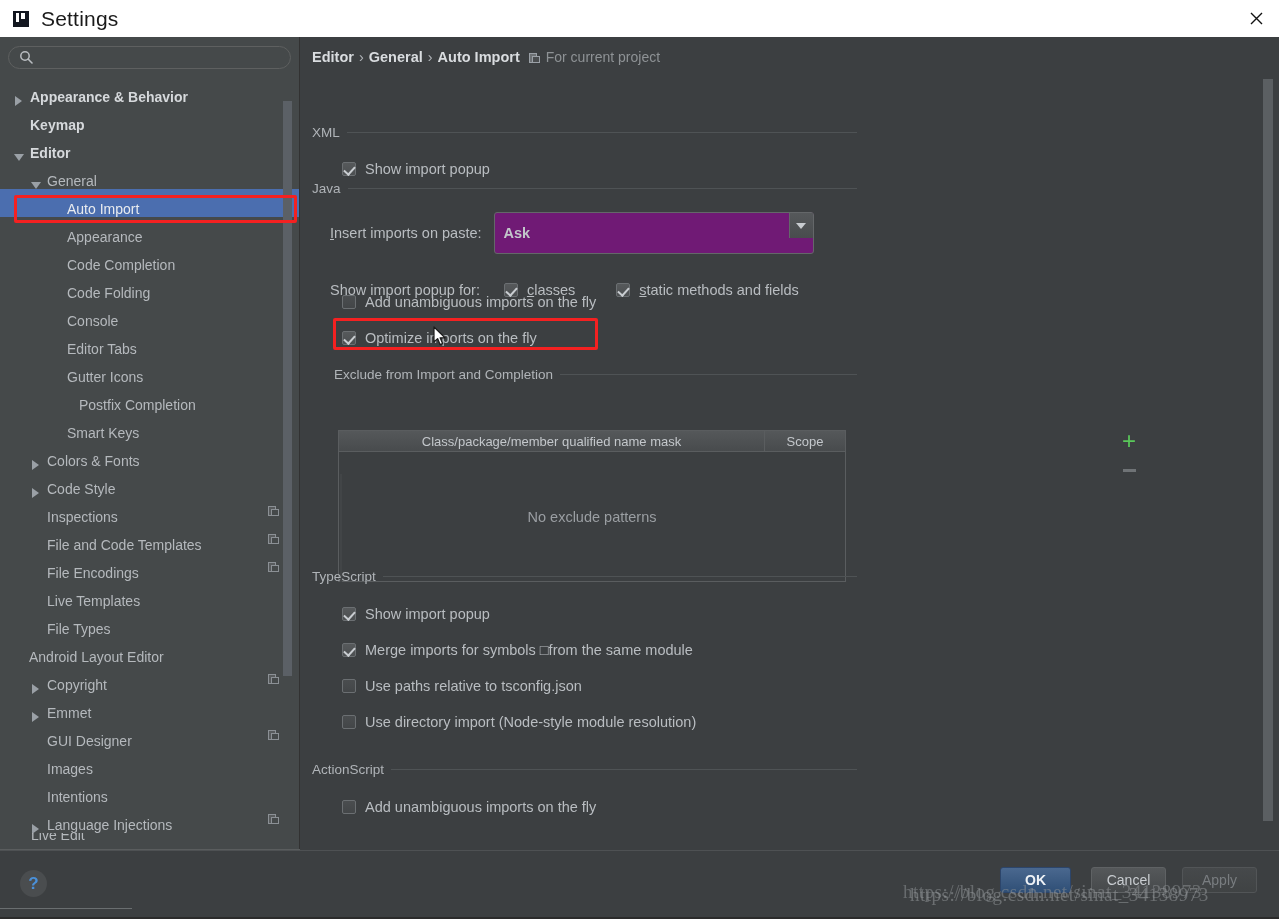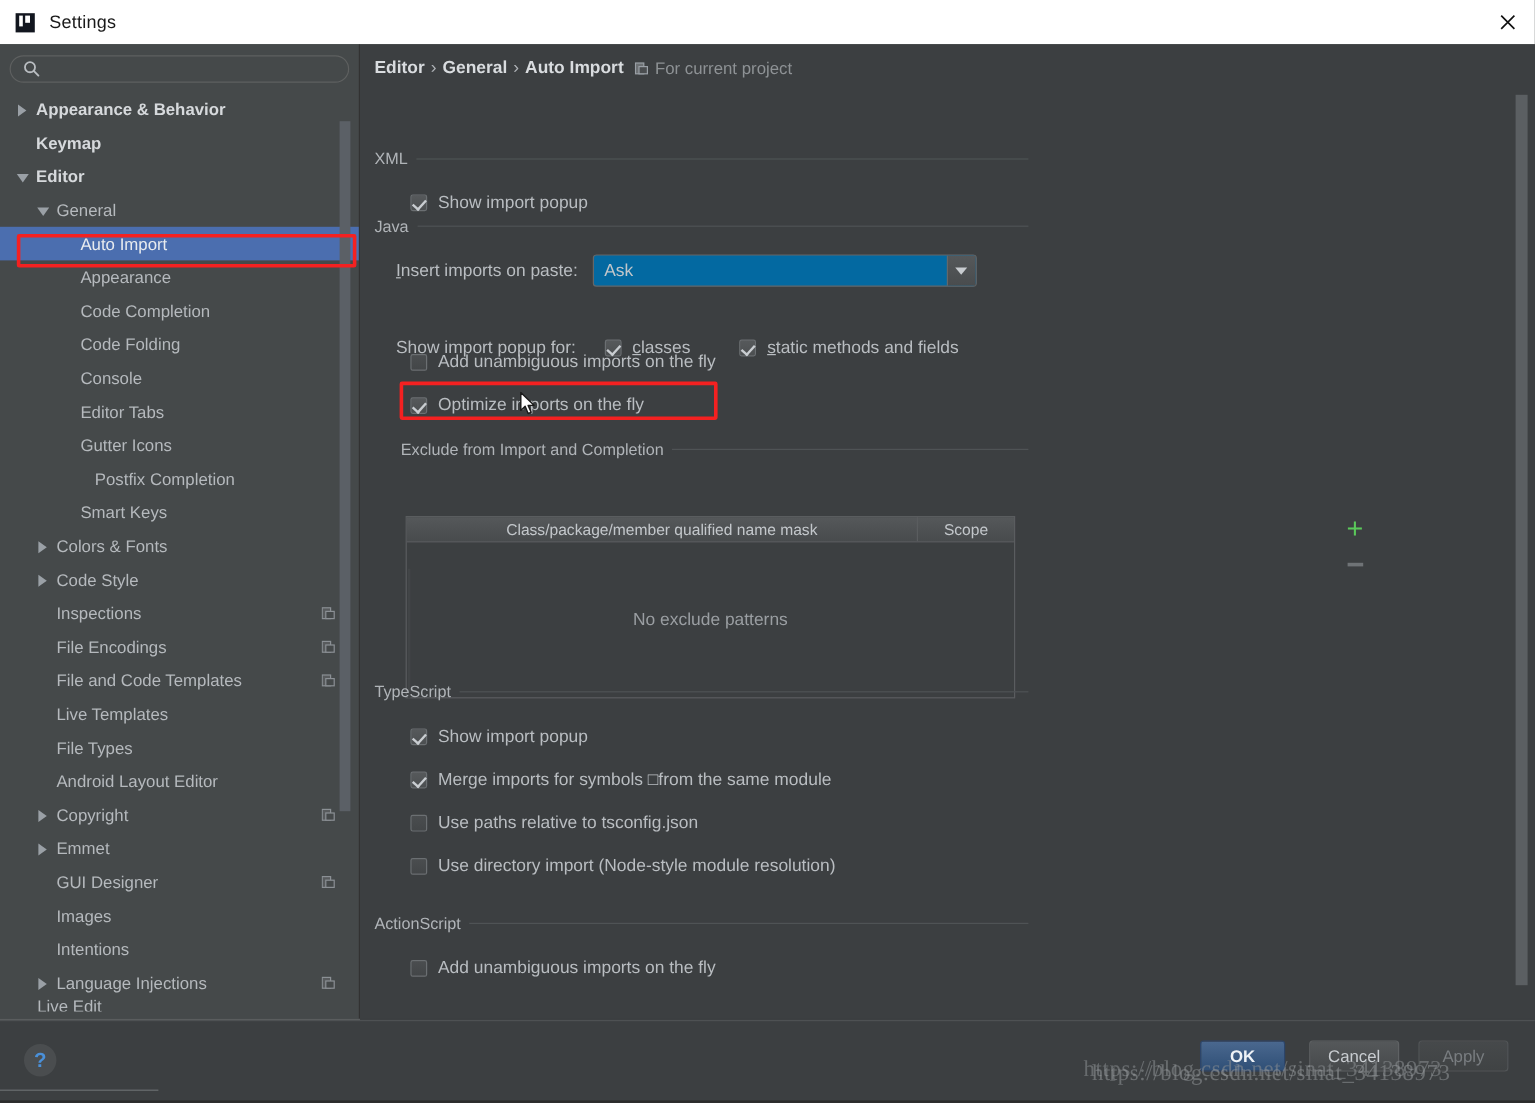--- a/index.html
+++ b/index.html
@@ -22,21 +22,21 @@
   }
   #app-icon::before {
     content: ""; position: absolute; left: 3px; top: 2px;
     width: 3px; height: 9px; background: #ffffff;
   }
   #app-icon::after {
     content: ""; position: absolute; left: 8px; top: 2px;
     width: 4px; height: 6px; background: #ffffff;
   }
   #title-text {
-    margin-left: 12px; font-size: 15px; color: #1a1a1a; letter-spacing: .2px;
+    margin-left: 12px; font-size: 21px; color: #1a1a1a; letter-spacing: .2px;
   }
   #close-btn {
     position: absolute; right: 0; top: 0; width: 46px; height: 37px;
     display: flex; align-items: center; justify-content: center;
     cursor: pointer;
   }
   #close-btn svg { display: block; }
 
   
   #body-area {
@@ -63,21 +63,21 @@
   }
   #search-icon {
     position: absolute; left: 11px; top: 4px; width: 15px; height: 15px;
     pointer-events: none;
   }
   #tree {
     position: absolute; left: 0; top: 40px; width: 300px; height: 772px;
     overflow: hidden;
   }
   .tree-row {
-    position: relative; height: 28px; display: flex; align-items: center;
+    position: relative; height: 28px; display: flex; align-items: flex-end;
     color: #b5b9bd; font-size: 14px; cursor: default; white-space: nowrap;
   }
   .tree-row.bold { color: #d6d9dc; font-weight: bold; }
   .tree-row.selected { background: #4b6eaf; color: #e8ebef; }
   .arrow {
     width: 9px; height: 9px; flex: 0 0 9px; margin-right: 7px; position: relative;
   }
   .arrow.right::before {
     content: ""; position: absolute; left: 1px; top: 0;
     border-left: 7px solid #9aa0a6;
@@ -150,23 +150,23 @@
     transform: rotate(42deg);
   }
   .u { text-decoration: underline; }
 
   #row-insert {
     position: absolute; left: 30px; top: 175px;
     display: flex; align-items: center;
   }
   #insert-label { font-size: 14.5px; color: #b9bdc1; margin-right: 12px; }
   #insert-combo {
-    width: 320px; height: 27px; background: #0369a1;
+    width: 320px; height: 42px; background: #701a75;
     border: 1px solid #646769; border-radius: 3px;
-    display: flex; align-items: center; position: relative;
+    display: flex; align-items: center; position: relative; font-weight: bold;
   }
   #insert-value { margin-left: 9px; font-size: 14.5px; color: #c2c6ca; }
   #insert-arrow-box {
     position: absolute; right: 0; top: 0; width: 24px; height: 25px;
     border-left: 1px solid #646769;
     background: linear-gradient(#55585a,#494c4e);
     display: flex; align-items: center; justify-content: center;
   }
   #insert-arrow-box .tri {
     border-top: 6px solid #c8ccd0;
@@ -376,43 +376,43 @@
         <div class="tree-row" style="padding-left: 31px;">
           <span class="arrow none"></span>
           <span>Inspections</span>
           <span class="copy-badge"><svg width="12" height="12" viewBox="0 0 12 12">
               <rect x="0.5" y="1.5" width="7" height="9" fill="#585b5d" stroke="#8b9095" stroke-width="1"></rect>
               <rect x="3.5" y="4.5" width="7" height="6" fill="#45494a" stroke="#8b9095" stroke-width="1"></rect>
             </svg></span>
         </div>
         <div class="tree-row" style="padding-left: 31px;">
           <span class="arrow none"></span>
+          <span>File and Code Templates</span>
+          <span class="copy-badge"><svg width="12" height="12" viewBox="0 0 12 12">
+              <rect x="0.5" y="1.5" width="7" height="9" fill="#585b5d" stroke="#8b9095" stroke-width="1"></rect>
+              <rect x="3.5" y="4.5" width="7" height="6" fill="#45494a" stroke="#8b9095" stroke-width="1"></rect>
+            </svg></span>
+        </div>
+        <div class="tree-row" style="padding-left: 31px;">
+          <span class="arrow none"></span>
           <span>File Encodings</span>
           <span class="copy-badge"><svg width="12" height="12" viewBox="0 0 12 12">
               <rect x="0.5" y="1.5" width="7" height="9" fill="#585b5d" stroke="#8b9095" stroke-width="1"></rect>
               <rect x="3.5" y="4.5" width="7" height="6" fill="#45494a" stroke="#8b9095" stroke-width="1"></rect>
             </svg></span>
         </div>
         <div class="tree-row" style="padding-left: 31px;">
           <span class="arrow none"></span>
-          <span>File and Code Templates</span>
-          <span class="copy-badge"><svg width="12" height="12" viewBox="0 0 12 12">
-              <rect x="0.5" y="1.5" width="7" height="9" fill="#585b5d" stroke="#8b9095" stroke-width="1"></rect>
-              <rect x="3.5" y="4.5" width="7" height="6" fill="#45494a" stroke="#8b9095" stroke-width="1"></rect>
-            </svg></span>
-        </div>
-        <div class="tree-row" style="padding-left: 31px;">
-          <span class="arrow none"></span>
           <span>Live Templates</span>
         </div>
         <div class="tree-row" style="padding-left: 31px;">
           <span class="arrow none"></span>
           <span>File Types</span>
         </div>
-        <div class="tree-row" style="padding-left: 31px;">
+        <div class="tree-row" style="padding-left: 13px;">
           <span class="arrow none"></span>
           <span>Android Layout Editor</span>
         </div>
         <div class="tree-row" style="padding-left: 31px;">
           <span class="arrow right"></span>
           <span>Copyright</span>
           <span class="copy-badge"><svg width="12" height="12" viewBox="0 0 12 12">
               <rect x="0.5" y="1.5" width="7" height="9" fill="#585b5d" stroke="#8b9095" stroke-width="1"></rect>
               <rect x="3.5" y="4.5" width="7" height="6" fill="#45494a" stroke="#8b9095" stroke-width="1"></rect>
             </svg></span>

